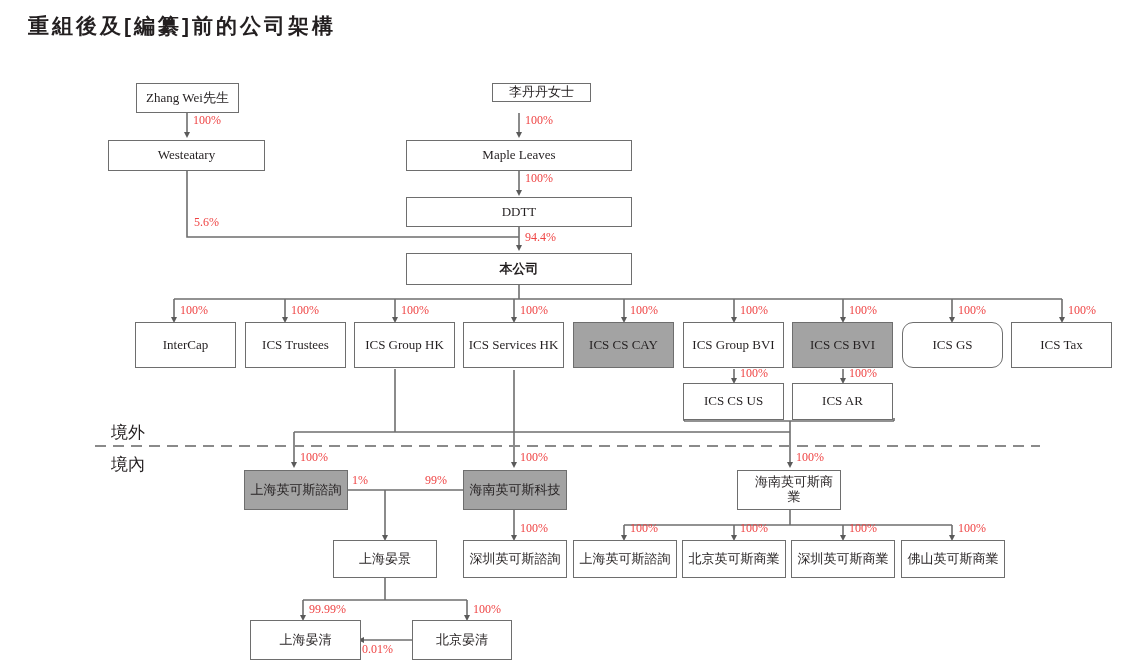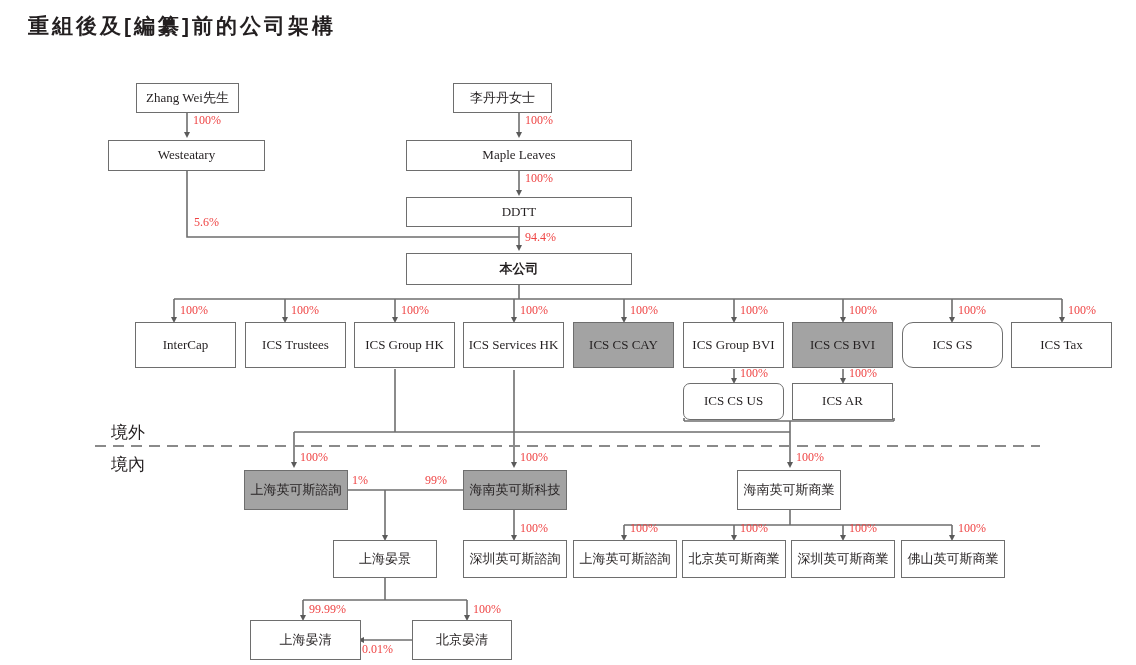--- a/index.html
+++ b/index.html
@@ -154,21 +154,21 @@
       <path d="M467,600 L467,618" marker-end="url(#arrow)"></path>
 
       <path d="M412,640 L361,640" marker-end="url(#arrowleft)"></path>
     </g>
   </svg>
 
   <div class="node" style="left:136px; top:83px; width:103px; height:30px;">
     <span>Zhang Wei先生</span>
   </div>
 
-  <div class="node cjk" style="left:453px; top:83px; width:99px; height:30px;">
+  <div class="node cjk" style="left:492px; top:83px; width:99px; height:19px;">
     <span>李丹丹女士</span>
   </div>
 
   <div class="node" style="left:108px; top:140px; width:157px; height:31px;">
     <span>Westeatary</span>
   </div>
 
   <div class="node" style="left:406px; top:140px; width:226px; height:31px;">
     <span>Maple Leaves</span>
   </div>
@@ -210,37 +210,37 @@
   </div>
 
   <div class="node" style="left:902px; top:322px; width:101px; height:46px;border-radius:11px;">
     <span>ICS GS</span>
   </div>
 
   <div class="node" style="left:1011px; top:322px; width:101px; height:46px;">
     <span>ICS Tax</span>
   </div>
 
-  <div class="node" style="left:683px; top:383px; width:101px; height:37px;border-radius:7px;">
+  <div class="node" style="left:683px; top:383px; width:101px; height:37px;">
     <span>ICS CS US</span>
   </div>
 
   <div class="node" style="left:792px; top:383px; width:101px; height:37px;">
     <span>ICS AR</span>
   </div>
 
   <div class="node cjk shaded" style="left:244px; top:470px; width:104px; height:40px;">
     <span>上海英可斯諮詢</span>
   </div>
 
   <div class="node cjk shaded" style="left:463px; top:470px; width:104px; height:40px;">
     <span>海南英可斯科技</span>
   </div>
 
-  <div class="node cjk" style="left:737px; top:470px; width:104px; height:40px;">
+  <div class="node cjk" style="left:737px; top:470px; width:104px; height:40px;padding-left:12px;">
     <span>海南英可斯商業</span>
   </div>
 
   <div class="node cjk" style="left:333px; top:540px; width:104px; height:38px;">
     <span>上海晏景</span>
   </div>
 
   <div class="node cjk" style="left:463px; top:540px; width:104px; height:38px;">
     <span>深圳英可斯諮詢</span>
   </div>

